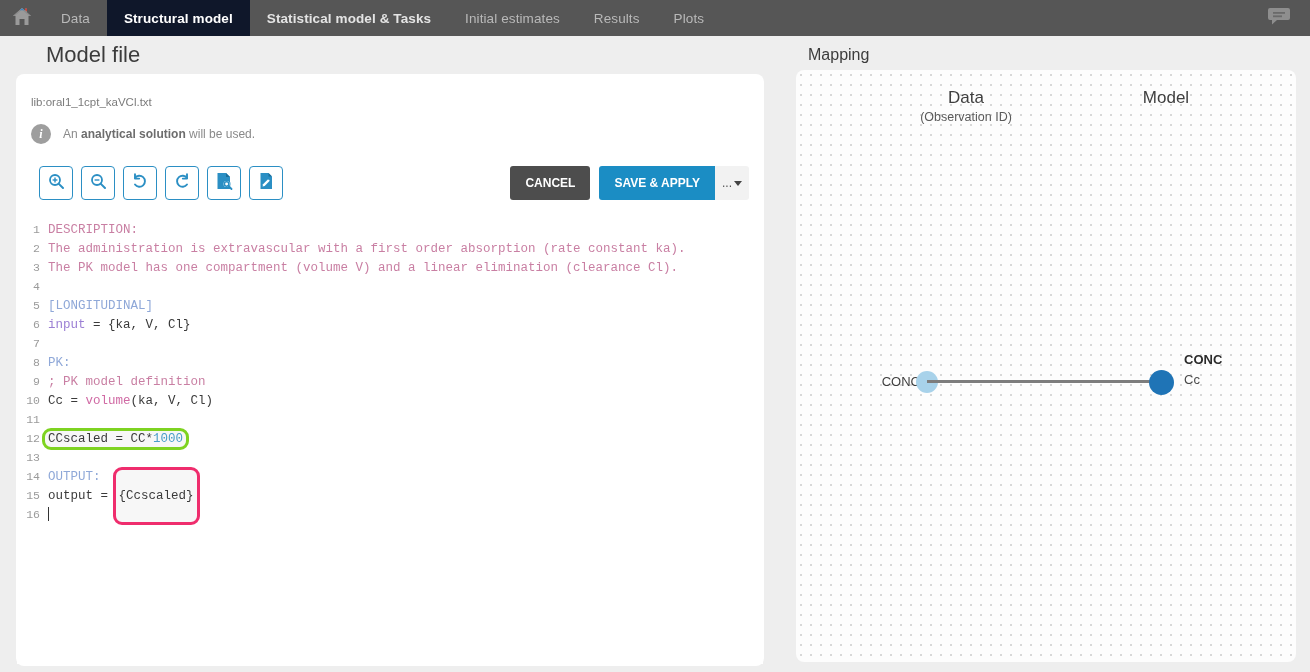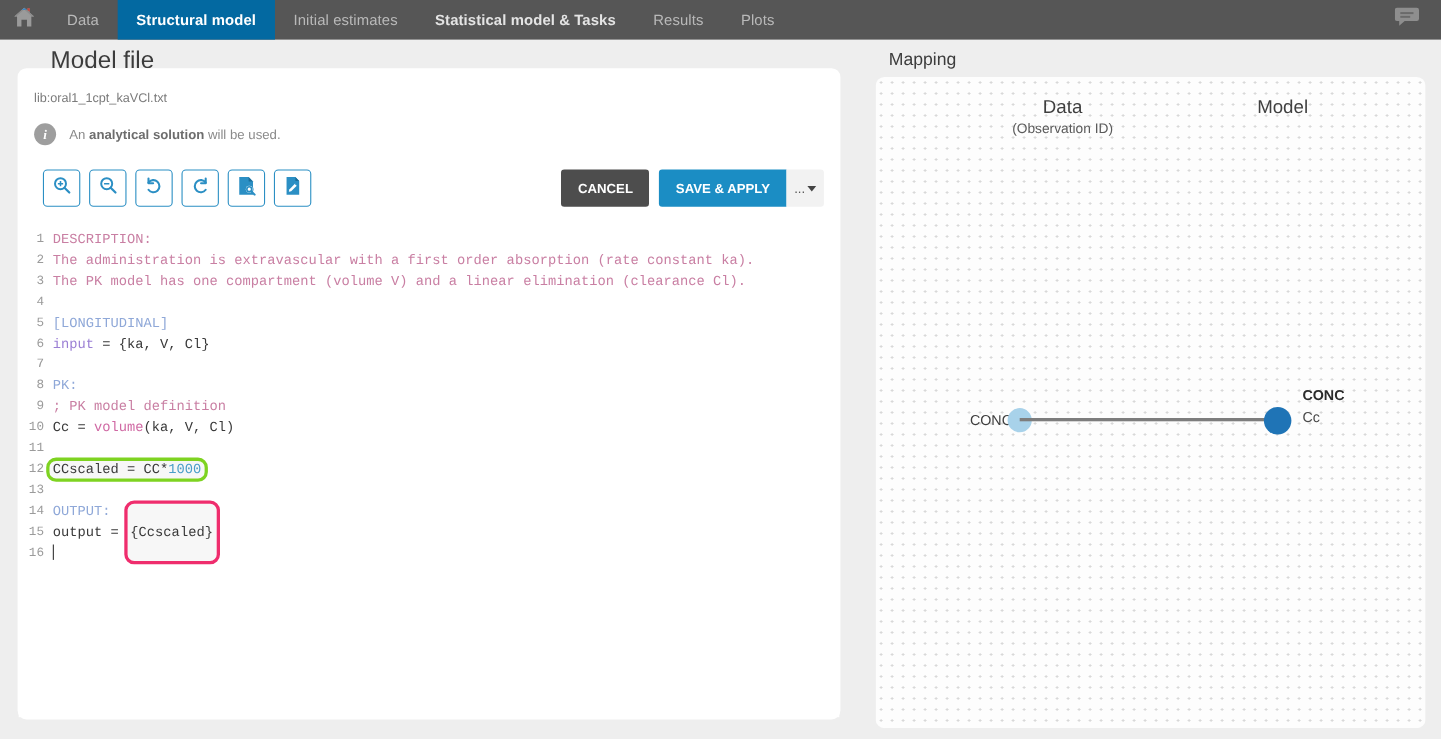--- a/index.html
+++ b/index.html
@@ -23,39 +23,39 @@
   }
   .nav-tab {
     display: flex; align-items: center; justify-content: center;
     padding: 0 17px;
     font-size: 13.5px;
     color: #b9b9b9;
     cursor: pointer;
     white-space: nowrap;
     letter-spacing: 0.1px;
   }
-  .nav-tab.active { background: #0369a1; color: #ffffff; font-weight: bold; }
+  .nav-tab.active { background: #0f172a; color: #ffffff; font-weight: bold; }
   .nav-tab.strong { color: #e4e4e4; font-weight: bold; }
   #chat-btn {
     position: absolute; right: 10px; top: 0; height: 36px;
     width: 42px; display: flex; align-items: center; justify-content: center;
     cursor: pointer;
   }
 
   
   #model-panel {
     position: absolute; left: 16px; top: 42px;
     width: 748px; height: 620px;
   }
   #model-title {
     font-size: 22px; color: #3c3c3c; font-weight: normal;
     margin: 0 0 6px 30px; line-height: 26px;
   }
   #model-card {
-    position: absolute; left: 0; top: 20px;
+    position: absolute; left: 0; top: 32px;
     width: 748px; height: 592px;
     background: #ffffff;
     border-radius: 8px;
   }
   #file-name {
     position: absolute; left: 15px; top: 22px;
     font-size: 11.5px; color: #7b7b7b;
   }
   #info-row {
     position: absolute; left: 15px; top: 50px;
@@ -218,22 +218,22 @@
         <path d="M10 1 L19 9 L16.5 9 L16.5 18 L12.5 18 L12.5 12 L7.5 12 L7.5 18 L3.5 18 L3.5 9 L1 9 Z" fill="#9a9a9a"></path>
         <path d="M10 1 L13 3.6 L13 1.6 L15 1.6 L15 5.4 L19 9 L17.2 9 L10 2.6 L2.8 9 L1 9 Z" fill="#8c8c8c"></path>
         <path d="M13 1.6 L15 1.6 L15 4.6 L13 3.0 Z" fill="#c9453c"></path>
         <path d="M10 1.2 L12.3 3.2 L10 3.2 L7.8 3.2 Z" fill="#3b86c4"></path>
       </svg>
     </span>
   </div>
 
   <div class="nav-tab">Data</div>
   <div class="nav-tab active">Structural model</div>
+  <div class="nav-tab strong">Statistical model &amp; Tasks</div>
   <div class="nav-tab">Initial estimates</div>
-  <div class="nav-tab strong">Statistical model &amp; Tasks</div>
   <div class="nav-tab">Results</div>
   <div class="nav-tab">Plots</div>
 
   <div id="chat-btn">
     <span>
       <svg width="22" height="19" viewBox="0 0 22 19">
         <path d="M2 1 H20 A2 2 0 0 1 22 3 V11 A2 2 0 0 1 20 13 H9 L4 17.5 V13 H2 A2 2 0 0 1 0 11 V3 A2 2 0 0 1 2 1 Z" fill="#8e8e8e"></path>
         <rect x="5" y="5" width="12" height="1.8" fill="#6a6a6a"></rect>
         <rect x="5" y="8.4" width="9" height="1.8" fill="#6a6a6a"></rect>
       </svg>

